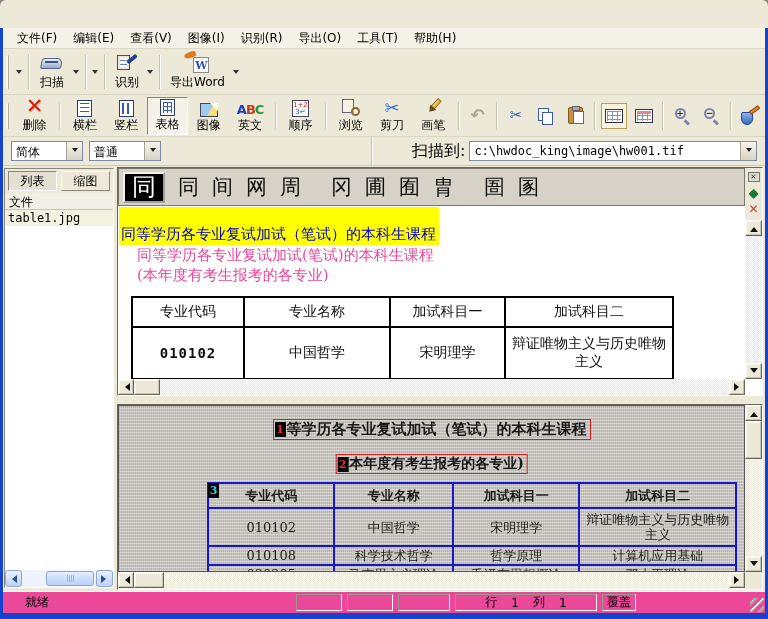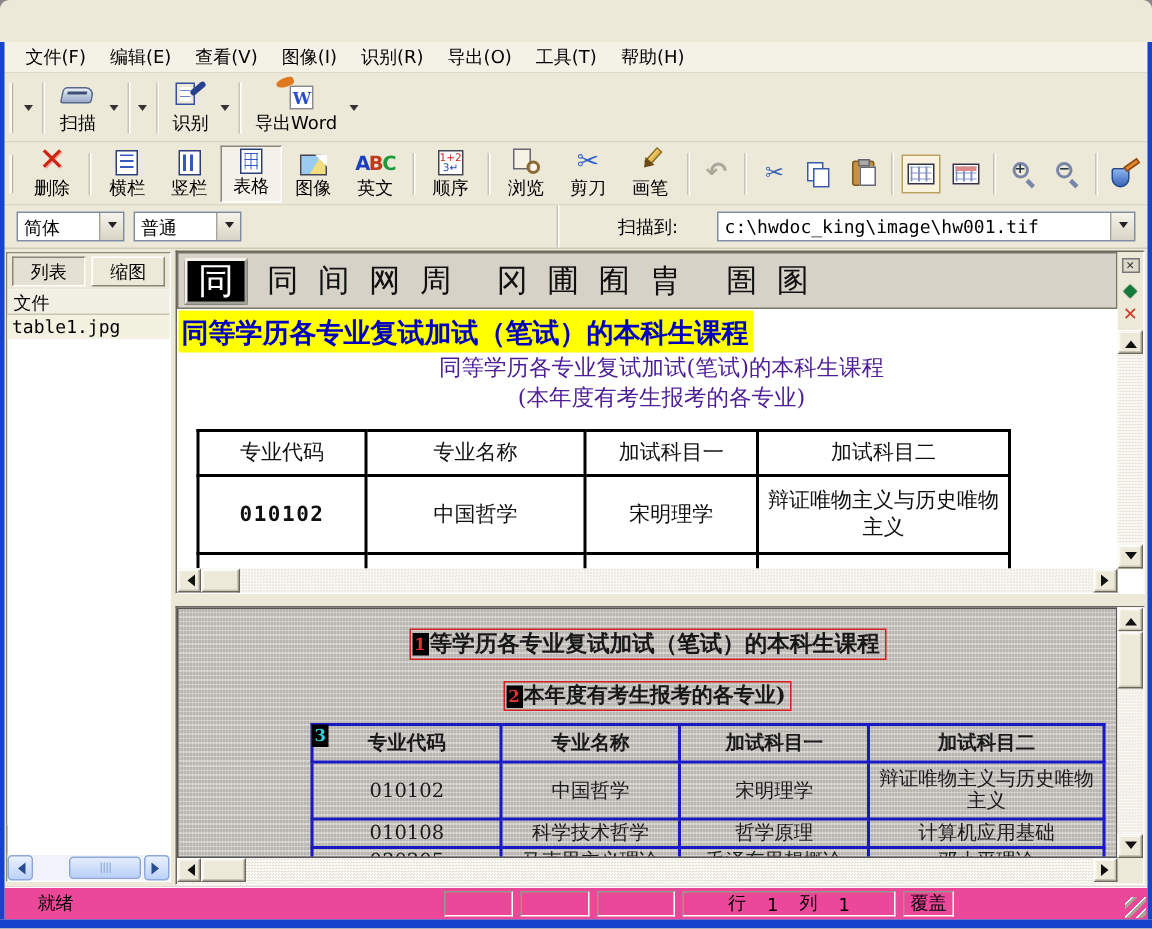--- a/index.html
+++ b/index.html
@@ -114,21 +114,21 @@
   .ic-zoom .hnd { position:absolute; right:1px; bottom:1px; width:6px; height:2.5px; background:#7A86A8; transform:rotate(45deg); }
   .ic-set { position:relative; width:19px; height:19px; }
   .ic-set .sh { position:absolute; left:0; bottom:0; width:12px; height:13px; background:linear-gradient(180deg,#8AB4F0,#3A66B8); border:1px solid #24488C; border-radius:2px 2px 6px 6px; }
   .ic-set .hm { position:absolute; right:0; top:2px; width:11px; height:4px; background:#E08830; border:1px solid #904810; transform:rotate(-35deg); }
 
   
   .combo { height:20px; background:#fff; border:1px solid #7F8CA0; display:flex; align-items:stretch; }
   .combo-text { flex:1; font-size:12px; padding:2px 4px 0 4px; white-space:nowrap; overflow:hidden; }
   .combo-btn { width:16px; background:linear-gradient(#F6F4EC,#D8D4C4); border-left:1px solid #A8A494; display:flex; align-items:center; justify-content:center; }
   .combo-btn .tri-d { margin-top:0; border-top-color:#222; }
-  .scan-label { font-size:12px; margin:0 26px 0 36px; white-space:nowrap; }
+  .scan-label { font-size:16px; margin:0 4px 0 36px; white-space:nowrap; }
   .mono { font-family:"DejaVu Sans Mono","Liberation Mono",monospace; }
 
   
   .left-panel { position:absolute; left:4px; top:168px; width:110px; height:420px; background:#fff;
     border:1px solid; border-color:#8A8778 #FFFFFF #FFFFFF #8A8778; }
   .lp-tabs { height:24px; background:#ECE9D8; display:flex; gap:4px; padding:2px 3px; }
   .lp-tab { flex:1; font-size:12px; display:flex; align-items:center; justify-content:center;
     border:1px solid; border-color:#FFFFFF #8A8778 #8A8778 #FFFFFF; background:#ECE9D8; }
   .lp-tab.active { border-color:#8A8778 #FFFFFF #FFFFFF #8A8778; background:#E4E1D2; }
   .lp-header { height:17px; background:#F1EFE3; border-bottom:1px solid #C8C4B4; font-size:12px; padding:1px 4px; }
@@ -162,22 +162,22 @@
   .ocr-side { position:absolute; right:0; top:0; width:17px; bottom:16px; display:flex; flex-direction:column; align-items:center; background:#ECE9D8; }
   .side-ico { height:14px; display:flex; align-items:center; justify-content:center; margin-top:2px; }
   .ic-swap { width:12px; height:10px; border:1px solid #777; background:#DDD9CC; color:#333; font-size:7px; line-height:9px; text-align:center; }
   .ic-gem { color:#157A38; font-size:12px; text-shadow:0 0 1px #0A3A1A; }
   .ic-redx { color:#D23A2A; font-size:12px; font-weight:bold; }
   .ocr-vtrack { flex:1; width:17px; display:flex; flex-direction:column; margin-top:4px; }
   .vbtn { width:17px; height:16px; flex:0 0 auto; }
   .vfill { flex:1; }
   .ocr-content { position:absolute; left:0; top:38px; right:17px; height:175px; overflow:hidden; background:#fff;
     font-family:"DejaVu Serif","Liberation Serif",serif; }
-  .hl-line { display:inline-block; background:#FFFF00; color:#0000BE; font-weight:bold; font-size:18px; padding:3px 3px 1px 2px; margin:1px 0 0 1px; white-space:nowrap; }
-  .plain { font-size:15px; color:#4c1d95; line-height:20px; padding-left:19px; white-space:nowrap;text-align:center; }
+  .hl-line { display:inline-block; background:#FFFF00; color:#0000BE; font-weight:normal; font-size:15px; padding:18px 3px 1px 2px; margin:1px 0 0 1px; white-space:nowrap; }
+  .plain { font-size:15px; color:#ec4899; line-height:20px; padding-left:19px; white-space:nowrap; }
   .ocr-table { border-collapse:collapse; margin:11px 0 0 13px; table-layout:fixed; }
   .ocr-table td { border:2px solid #000; text-align:center; font-size:14px; color:#101010; padding:2px 4px; }
   .ocr-table .hrow td { height:30px; }
   .ocr-table .r1 td { height:52px; }
   .ocr-table .r2 td { height:46px; }
   .code { font-weight:bold; font-family:"DejaVu Sans Mono","Liberation Mono",monospace; font-size:13px; letter-spacing:1px; }
   .ocr-hscroll { position:absolute; left:0; bottom:0; right:17px; height:16px; display:flex; }
   .hbtn { width:16px; height:16px; flex:0 0 auto; }
   .hthumb { width:26px; height:16px; flex:0 0 auto; }
   .hfill { flex:1; }

